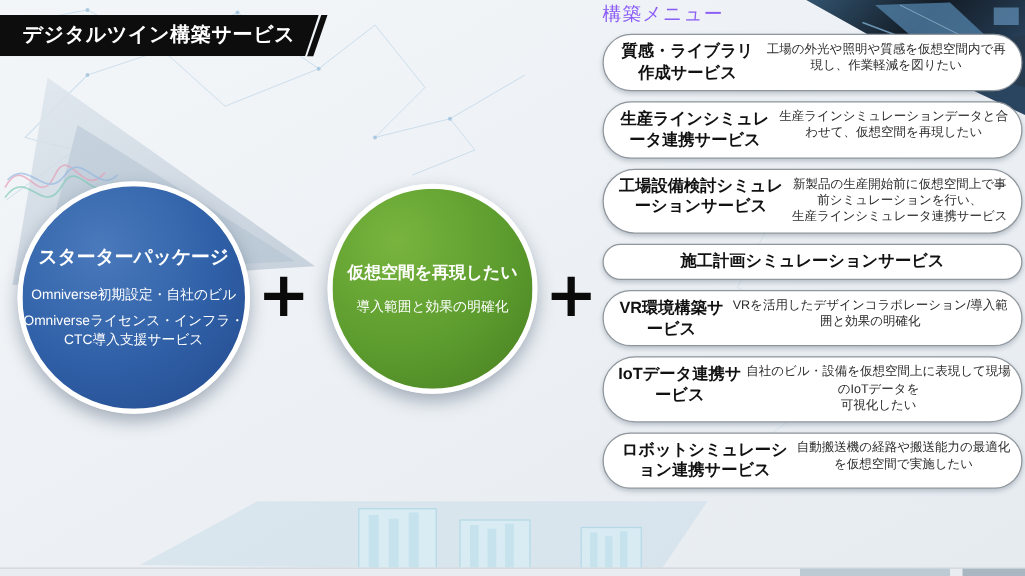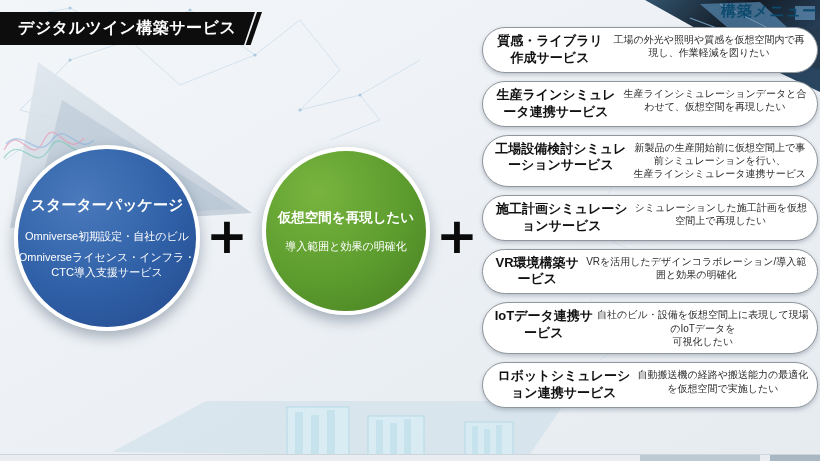--- a/index.html
+++ b/index.html
@@ -51,21 +51,21 @@
   }
   .plus.p1{left:202px;top:211px;}
   .plus.p2{left:432px;top:211px;}
 
   
   .menu{
     position:absolute;left:482px;top:2px;width:336px;z-index:2;
     display:flex;flex-direction:column;
   }
   .menu-header{
-    text-align:right;font-size:15px;font-weight:700;color:#0c4a6e;
+    text-align:left;font-size:15px;font-weight:400;color:#8b5cf6;
     margin-bottom:6px;letter-spacing:1px;
   }
   .pill-list{display:flex;flex-direction:column;gap:8px;}
   .pill{
     background:#ffffff;border:1px solid #8f969c;border-radius:999px;
     text-align:center;padding:5px 8px;box-sizing:border-box;
     display:flex;flex-direction:row;justify-content:center;
     box-shadow:0 2px 4px rgba(55,70,90,.28);
   }
   .pill-title{font-size:13px;font-weight:700;color:#111;line-height:1.3;}
@@ -193,21 +193,20 @@
       </div>
 
       <div class="pill">
         <div class="pill-title">工場設備検討シミュレーションサービス</div>
         <div class="pill-desc">新製品の生産開始前に仮想空間上で事前シミュレーションを行い、
 生産ラインシミュレータ連携サービス</div>
       </div>
 
       <div class="pill">
         <div class="pill-title">施工計画シミュレーションサービス</div>
-        <div class="pill-desc">シミュレーションした施工計画を仮想空間上で再現したい</div>
       </div>
 
       <div class="pill">
         <div class="pill-title">VR環境構築サービス</div>
         <div class="pill-desc">VRを活用したデザインコラボレーション/導入範囲と効果の明確化</div>
       </div>
 
       <div class="pill">
         <div class="pill-title">IoTデータ連携サービス</div>
         <div class="pill-desc">自社のビル・設備を仮想空間上に表現して現場のIoTデータを

